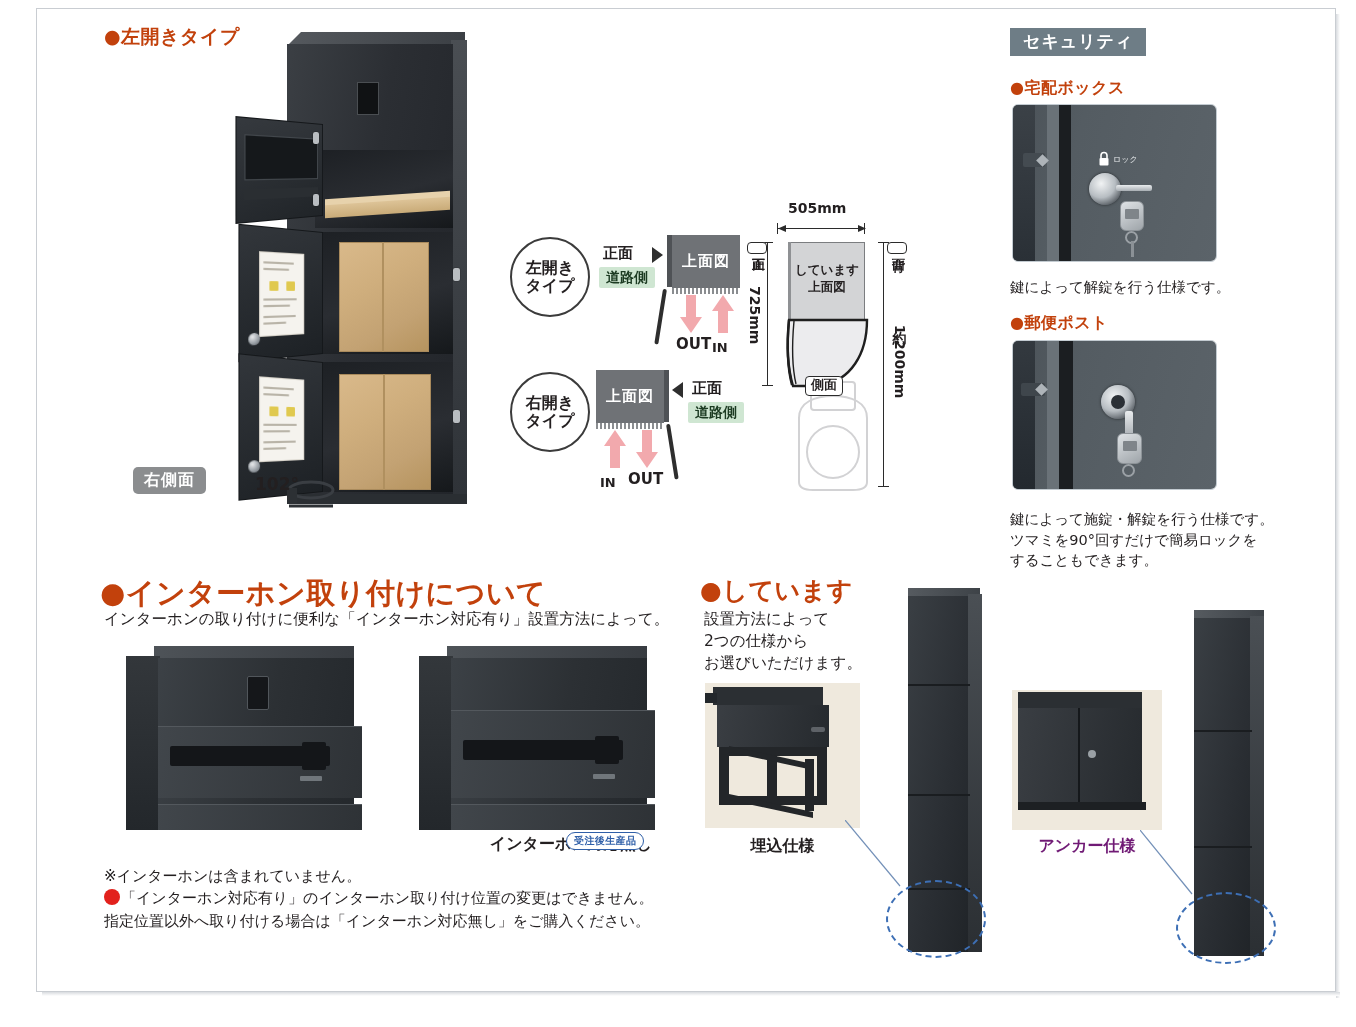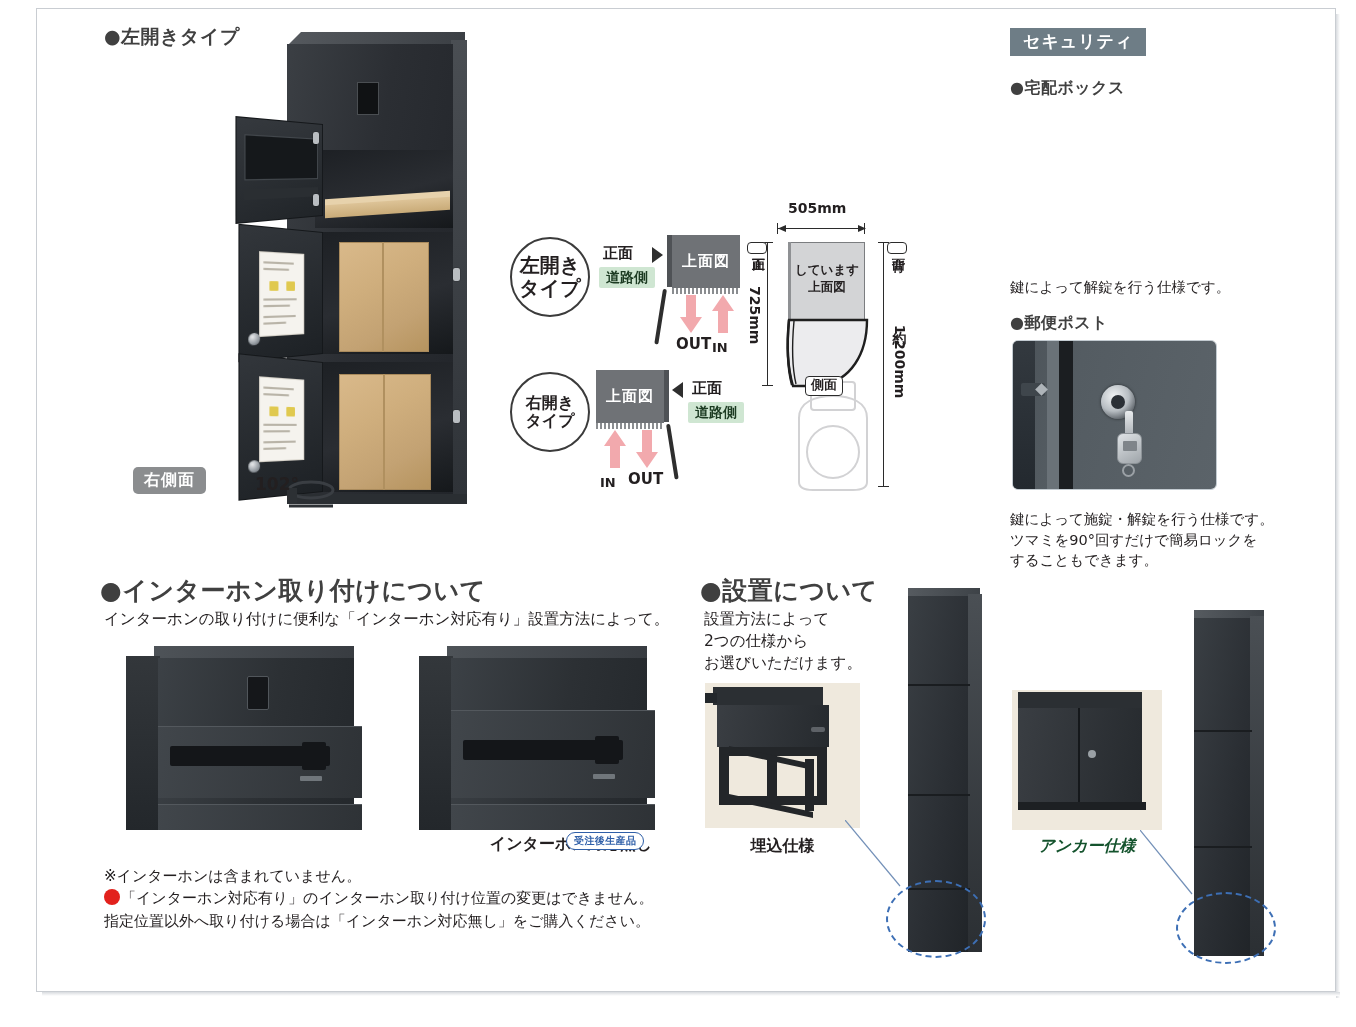--- a/index.html
+++ b/index.html
@@ -34,21 +34,21 @@
     left: 42px; top: 992px;
     width: 1298px; height: 4px;
     background: linear-gradient(to bottom,#d8dbdf,#ffffff);
   }
 
   .abs { position: absolute; }
 
   
   .bullet-head {
     font-weight: bold;
-    color: #404040;
+    color: #c2410c;
     letter-spacing: .5px;
     white-space: nowrap;
   }
 
   .body-txt {
     color: #231f20;
     line-height: 1.42;
     white-space: pre-line;
   }
 
@@ -307,21 +307,21 @@
     </svg>
   </div>
 
   <div class="abs" style="left:133px; top:467px;">
     <span class="grey-pill">右側面</span>
   </div>
 
   <div class="abs" style="left:255px; top:474px; font-size:17px; font-weight:bold; color:#231f20;">102°</div>
 
   <div class="abs" style="left:500px; top:225px; width:240px; height:130px;">
-    <div class="dia-circle" style="left:10px; top:12px; width:80px; height:80px; font-size:20px;">
+    <div class="dia-circle" style="left:10px; top:12px; width:80px; height:80px; font-size:16px;">
       <span>左開き</span>
       <span>タイプ</span>
     </div>
 
     <div class="plain-lbl" style="left:103px; top:20px; font-size:15px;">正面</div>
     <div class="green-pill" style="left:99px; top:42px; font-size:14px;">道路側</div>
 
     <div class="tri-right" style="left:152px; top:22px;"></div>
 
     <div class="dia-greybox" style="left:172px; top:10px; width:68px; height:52px; font-size:15px;">
@@ -415,20 +415,42 @@
     <div class="boxed-lbl vert" style="left:142px; top:42px;">背面</div>
     <div class="boxed-lbl" style="left:60px; top:176px;">側面</div>
   </div>
 
   <div class="abs" style="left:1010px; top:28px;">
     <span class="sec-tag">セキュリティ</span>
   </div>
 
   <div class="abs bullet-head" style="left:1010px; top:78px; font-size:16px;">●宅配ボックス</div>
 
+  <div class="photo" style="left:1012px; top:104px; width:205px; height:158px;">
+    <div class="panel-grad"></div>
+    <div class="panel-dark-strip" style="left:0; top:0; width:22px; height:100%;
+         background:linear-gradient(180deg,#3b4147,#2a3036);"></div>
+    <div class="panel-mid-strip" style="left:34px; top:0; width:12px; height:100%;"></div>
+    <div class="panel-dark-strip" style="left:46px; top:0; width:12px; height:100%;"></div>
+    <div class="abs" style="left:10px; top:48px; width:22px; height:14px; background:#444b51; border-radius:2px;"></div>
+    <div class="abs" style="left:25px; top:51px; width:9px; height:9px; background:#aeb4b9; transform:rotate(45deg);"></div>
+
+    <svg class="abs" style="left:84px; top:46px;" width="14" height="16" viewBox="0 0 14 16">
+      <path d="M4 7 V4.5 A3 3 0 0 1 10 4.5 V7" fill="none" stroke="#ffffff" stroke-width="1.6"></path>
+      <rect x="2.5" y="7" width="9" height="7.5" rx="1" fill="#ffffff"></rect>
+    </svg>
+    <div class="abs" style="left:100px; top:49px; font-size:8px; color:#e8ebed;">ロック</div>
+
+    <div class="keyhole" style="left:76px; top:68px; width:32px; height:32px;"></div>
+    <div class="key-shaft" style="left:103px; top:80px; width:36px; height:6px;"></div>
+    <div class="key-bow" style="left:107px; top:96px; width:24px; height:30px;"></div>
+    <div class="abs" style="left:112px; top:104px; width:14px; height:10px; background:#7f858a; border-radius:1px;"></div>
+    <div class="key-ring" style="left:112px; top:126px; width:13px; height:13px;"></div>
+    <div class="abs" style="left:118px; top:136px; width:3px; height:16px; background:#8b9196;"></div>
+  </div>
 
   <div class="abs body-txt" style="left:1010px; top:277px; font-size:14.5px;">鍵によって解錠を行う仕様です。</div>
 
   <div class="abs bullet-head" style="left:1010px; top:313px; font-size:16px;">●郵便ポスト</div>
 
   <div class="photo" style="left:1012px; top:340px; width:205px; height:150px;">
     <div class="panel-grad"></div>
     <div class="panel-dark-strip" style="left:0; top:0; width:22px; height:100%;
          background:linear-gradient(180deg,#33393f,#23292f);"></div>
     <div class="panel-mid-strip" style="left:34px; top:0; width:12px; height:100%;"></div>
@@ -441,21 +463,21 @@
     <div class="key-shaft" style="left:112px; top:70px; width:8px; height:26px;"></div>
     <div class="key-bow" style="left:104px; top:92px; width:25px; height:31px;"></div>
     <div class="abs" style="left:110px; top:100px; width:14px; height:10px; background:#7f858a; border-radius:1px;"></div>
     <div class="key-ring" style="left:109px; top:123px; width:13px; height:13px;"></div>
   </div>
 
   <div class="abs body-txt" style="left:1010px; top:509px; font-size:14.5px;">鍵によって施錠・解錠を行う仕様です。
 ツマミを90°回すだけで簡易ロックを
 することもできます。</div>
 
-  <div class="abs bullet-head" style="left:100px; top:574px; font-size:25px;">●インターホン取り付けについて</div>
+  <div class="abs bullet-head" style="left:100px; top:574px; font-size:29px;">●インターホン取り付けについて</div>
   <div class="abs body-txt" style="left:104px; top:608px; font-size:15.5px;">インターホンの取り付けに便利な「インターホン対応有り」設置方法によって。</div>
 
   <div class="ic-photo" style="left:114px; top:640px; width:275px; height:190px;">
     <div class="ic-top" style="left:40px; top:6px; width:200px; height:14px;"></div>
     <div class="ic-left" style="left:12px; top:16px; width:34px; height:174px;"></div>
     <div class="ic-body" style="left:44px; top:18px; width:196px; height:172px;"></div>
     <div class="ic-hole" style="left:133px; top:36px; width:22px; height:34px; border:1px solid #51565b;"></div>
     <div class="ic-drawer" style="left:44px; top:86px; width:204px; height:72px;"></div>
     <div class="ic-slot" style="left:56px; top:106px; width:160px; height:20px;"></div>
     <div class="ic-slot" style="left:188px; top:102px; width:24px; height:28px;"></div>
@@ -476,21 +498,21 @@
   <div class="ic-cap" style="position:absolute; left:377px; top:834px; width:275px; text-align:right;">インターホン対応無し</div>
   <div class="abs" style="left:566px; top:832px;">
     <span class="blue-badge">受注後生産品</span>
   </div>
 
   <div class="abs body-txt" style="left:104px; top:866px; font-size:15px;">※インターホンは含まれていません。</div>
   <div class="abs" style="left:104px; top:889px; width:16px; height:16px; border-radius:50%; background:#e2211c;"></div>
   <div class="abs body-txt" style="left:104px; top:911px; font-size:15px;">指定位置以外へ取り付ける場合は「インターホン対応無し」をご購入ください。</div>
   <div class="abs body-txt" style="left:121px; top:888px; font-size:15px;">「インターホン対応有り」のインターホン取り付け位置の変更はできません。</div>
 
-  <div class="abs bullet-head" style="left:700px; top:574px; font-size:25px;">●設置について</div>
+  <div class="abs bullet-head" style="left:700px; top:574px; font-size:25px;">●しています</div>
   <div class="abs body-txt" style="left:704px; top:608px; font-size:15.5px;">設置方法によって
 2つの仕様から
 お選びいただけます。</div>
 
   <div class="inst-photo" style="left:705px; top:683px; width:155px; height:145px;">
     <div class="abs" style="left:8px; top:4px; width:110px; height:18px; background:#2b2f33;"></div>
     <div class="abs" style="left:0px; top:10px; width:12px; height:10px; background:#23272b;"></div>
     <div class="abs" style="left:12px; top:22px; width:112px; height:42px; background:linear-gradient(100deg,#3a3e43,#262a2e);"></div>
     <div class="abs" style="left:106px; top:44px; width:14px; height:5px; background:#5e6267; border-radius:2px;"></div>
 
@@ -518,21 +540,21 @@
     <line x1="0" y1="0" x2="55" y2="66" stroke="#7390b8" stroke-width="1.2"></line>
   </svg>
 
   <div class="inst-photo" style="left:1012px; top:690px; width:150px; height:140px;">
     <div class="abs" style="left:6px; top:2px; width:124px; height:16px; background:#2b2f33;"></div>
     <div class="abs" style="left:6px; top:18px; width:124px; height:96px; background:linear-gradient(100deg,#3a3e43,#262a2e);"></div>
     <div class="abs" style="left:66px; top:18px; width:2px; height:96px; background:#15181b;"></div>
     <div class="abs" style="left:76px; top:60px; width:8px; height:8px; border-radius:50%; background:#9aa0a5;"></div>
     <div class="abs" style="left:6px; top:112px; width:128px; height:8px; background:#1d2023;"></div>
   </div>
-  <div class="abs" style="left:1012px; top:836px; width:150px; text-align:center; font-size:16px; font-weight:bold; color:#14532d;font-style:italic;">アンカー仕様</div>
+  <div class="abs" style="left:1012px; top:836px; width:150px; text-align:center; font-size:16px; font-weight:bold; color:#701a75;">アンカー仕様</div>
 
   <div class="abs" style="left:1188px; top:610px; width:85px; height:350px;">
     <div class="tall-unit-top" style="left:6px; top:0; width:70px; height:10px;"></div>
     <div class="tall-unit" style="left:6px; top:8px; width:58px; height:338px;"></div>
     <div class="tall-unit-side" style="left:62px; top:6px; width:14px; height:340px;"></div>
     <div class="seam" style="left:6px; top:120px; width:58px;"></div>
     <div class="seam" style="left:6px; top:236px; width:58px;"></div>
   </div>
   <div class="dash-circle" style="left:1176px; top:892px; width:100px; height:72px;"></div>
   <svg class="abs" style="left:1140px; top:830px;" width="60" height="70" viewBox="0 0 60 70">

